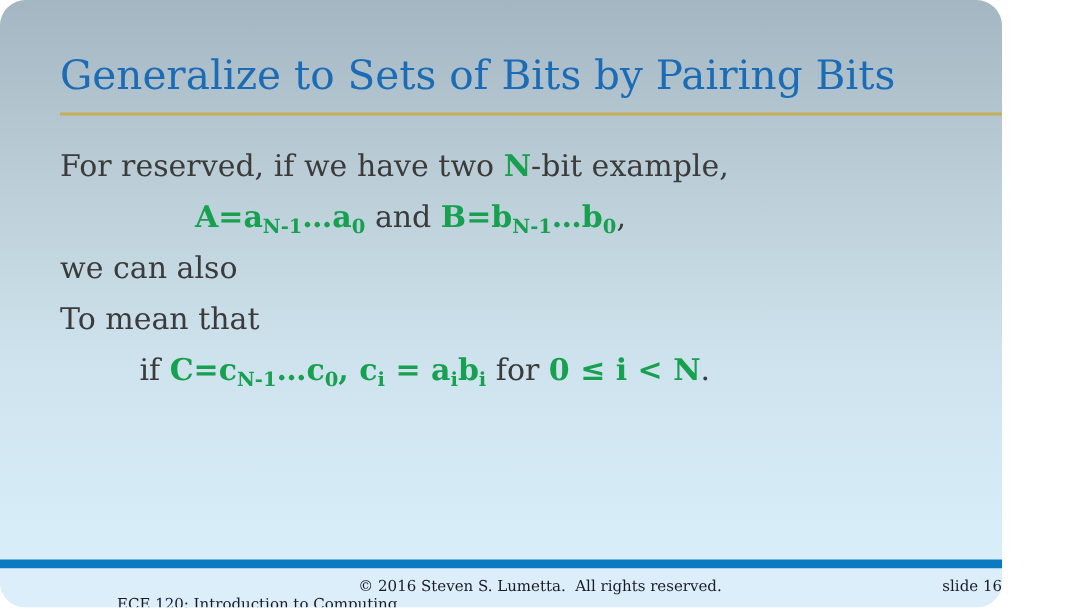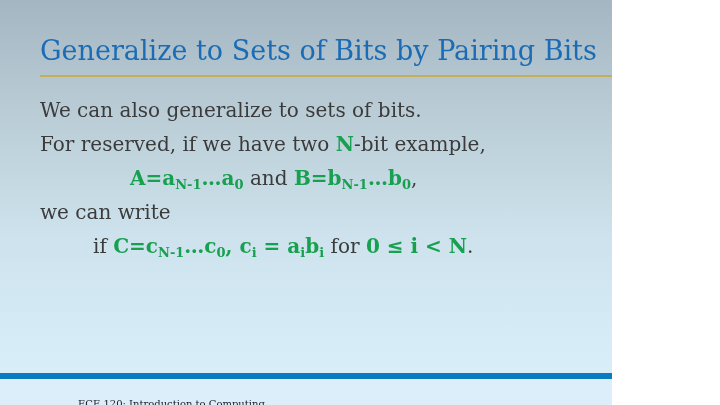--- a/index.html
+++ b/index.html
@@ -1,22 +1,23 @@
 <!DOCTYPE html>
 <html style="--title: #1c6cb5; --green: #16a04f; --dark: #3b3b3b; --rule: #c5ae58; --footer_bar: #0b7bc1; --footer_bg: #dbeefa; --footer_text: #1a1a24; --bg_top: #a4b6c1; --bg_bottom: #d9eff9;"><head>
 <meta charset="utf-8">
 <style>
   html,body{margin:0;padding:0;}
   .slide{
     position:relative;
-    width:612px;height:405px;
+    width:668px;height:405px;
     overflow:hidden;
     font-family:"DejaVu Serif","Liberation Serif",serif;
     background:linear-gradient(to bottom,
       var(--bg_top) 0%, #bacdd7 28%, #cde2ec 58%, #d6ecf6 85%, var(--bg_bottom) 100%);
+    border-radius:17px;
   }
   .title{
     position:absolute;left:40px;top:37px;margin:0;
     font-size:27px;font-weight:normal;line-height:28px;
     color:var(--title);
     letter-spacing:0px;
     white-space:nowrap;
   }
   .rule{
     position:absolute;left:40px;top:75px;
@@ -45,24 +46,25 @@
   .footer .copyright{position:absolute;left:0;right:0;top:7px;text-align:center;white-space:pre;}
   .footer .slide-num{position:absolute;right:52px;top:7px;white-space:pre;text-align:center;}
 </style>
 </head>
 <body>
 
 <div class="slide">
   <h1 class="title">Generalize to Sets of Bits by Pairing Bits</h1>
   <div class="rule"></div>
   <div class="body">
-      <div class="line"><span class="seg-dark">We can also generalize to sets of bits.</span></div>
       <div class="line"><span class="seg-dark">For reserved, if we have two </span><span class="seg-green">N</span><span class="seg-dark">-bit example,</span></div>
       <div class="line" style="padding-left: 90px;"><span class="seg-green">A=a</span><span class="seg-green sub">N-1</span><span class="seg-green">…a</span><span class="seg-green sub">0</span><span class="seg-dark"> and </span><span class="seg-green">B=b</span><span class="seg-green sub">N-1</span><span class="seg-green">…b</span><span class="seg-green sub">0</span><span class="seg-dark">,</span></div>
-      <div class="line"><span class="seg-dark">we can write</span></div>
+      <div class="line"><span class="seg-dark">we can also</span></div>
+      <div class="line"><span class="seg-dark">To mean that</span></div>
       <div class="line" style="padding-left: 53px;"><span class="seg-dark">if </span><span class="seg-green">C=c</span><span class="seg-green sub">N-1</span><span class="seg-green">…c</span><span class="seg-green sub">0</span><span class="seg-green">, c</span><span class="seg-green sub">i</span><span class="seg-green"> = a</span><span class="seg-green sub">i</span><span class="seg-green">b</span><span class="seg-green sub">i</span><span class="seg-dark"> for </span><span class="seg-green">0 ≤ i &lt; N</span><span class="seg-dark">.</span></div>
     </div>
   <div class="footer-bar"></div>
   <div class="footer">
     <span class="course">ECE 120: Introduction to Computing</span>
+    <span class="copyright">© 2016 Steven S. Lumetta.  All rights reserved.</span>
     <span class="slide-num">slide 16</span>
   </div>
 </div>
 
 </body></html>

